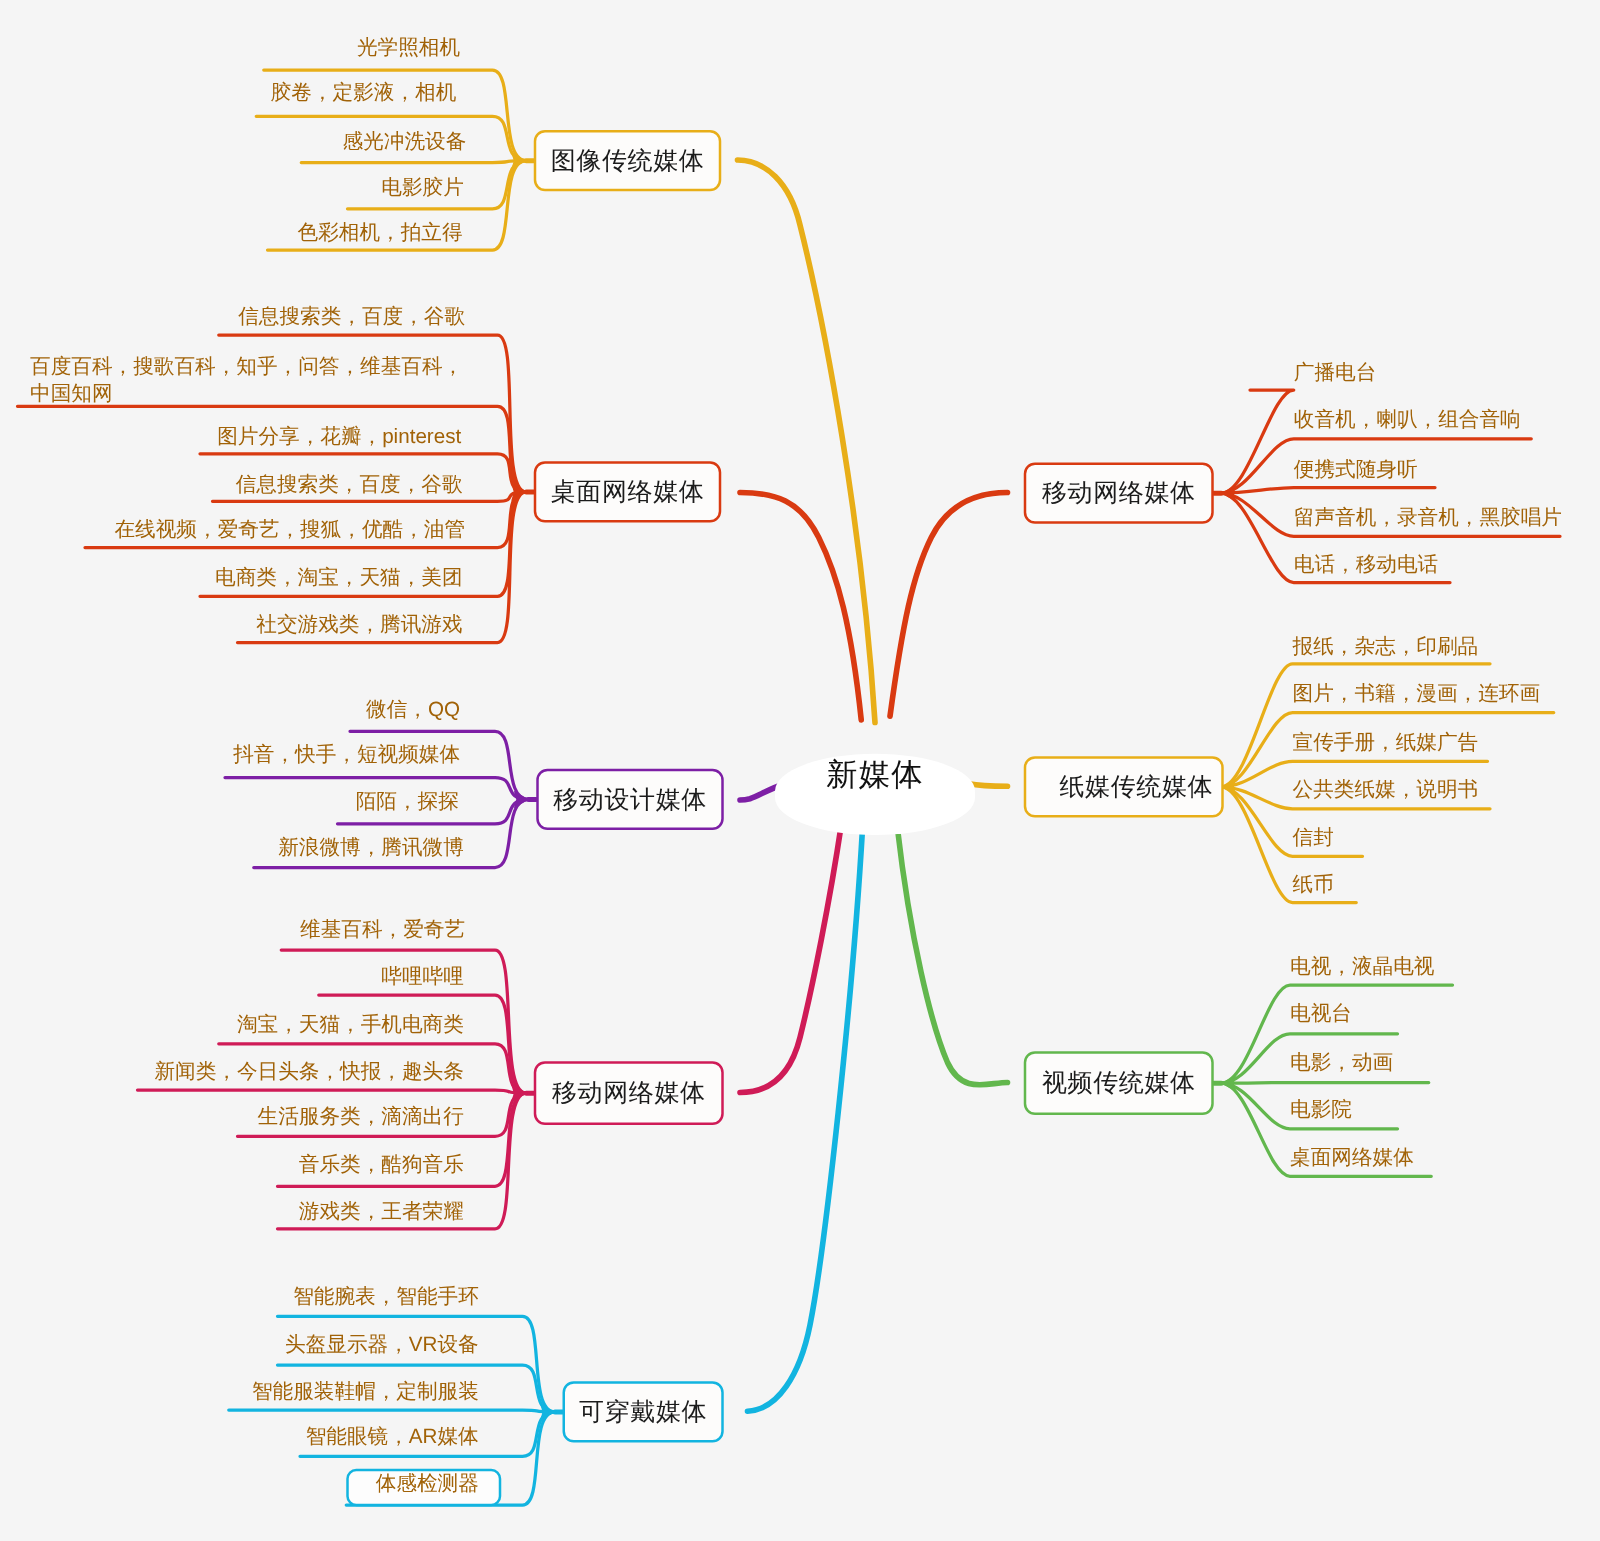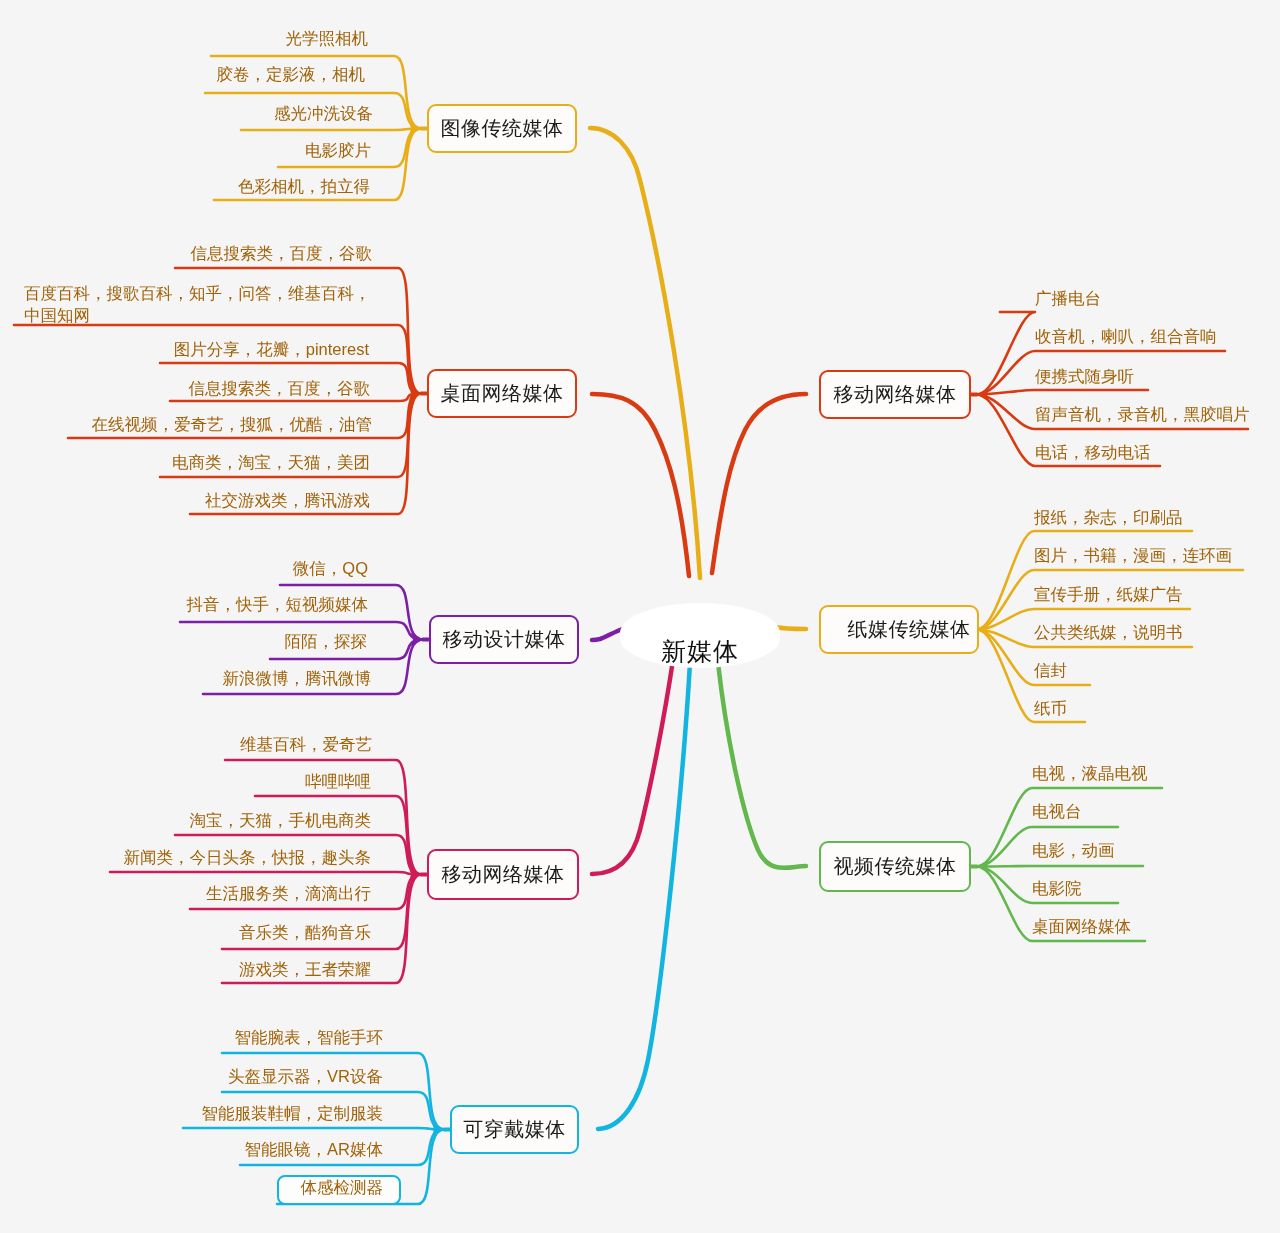--- a/index.html
+++ b/index.html
@@ -35,21 +35,21 @@
     color: #1b1b1b;
     letter-spacing: 0.5px;
     white-space: nowrap;
     z-index: 5;
   }
   .center-node {
     position: absolute;
     background: #ffffff;
     border-radius: 50% / 46%;
     display: flex;
-    align-items: flex-end;
+    align-items: flex-start;
     justify-content: center;
     font-size: 25px;
     color: #111;
     letter-spacing: 1px;
     white-space: nowrap;
     z-index: 6;
     box-shadow: 0 0 0 0 transparent;
   }
   .leaf {
     position: absolute;

